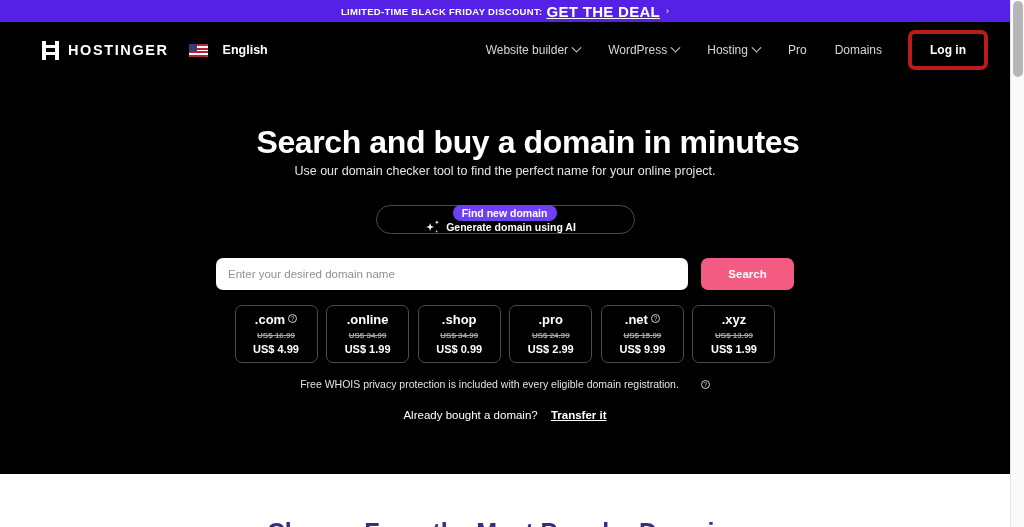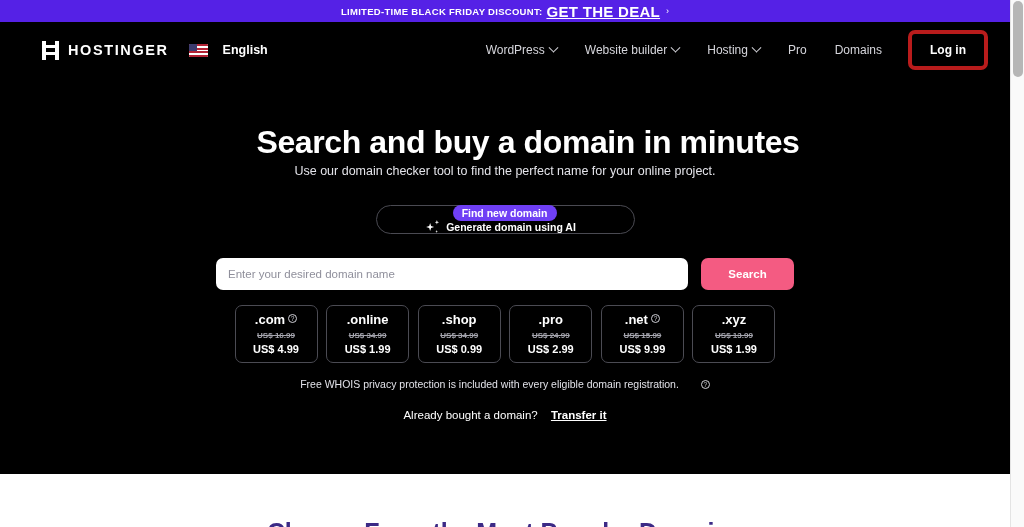--- a/index.html
+++ b/index.html
@@ -433,25 +433,25 @@
         <div class="lang">
           <span class="flag">
             <span class="stripes"></span>
               <span class="canton"></span>
           </span>
           <span class="lang-label">English</span>
         </div>
 
         <div class="nav-right">
           <div class="nav-item">
+            <span>Website builder</span>
+            <span class="chev"></span>
+          </div>
+          <div class="nav-item">
             <span>WordPress</span>
-            <span class="chev"></span>
-          </div>
-          <div class="nav-item">
-            <span>Website builder</span>
             <span class="chev"></span>
           </div>
           <div class="nav-item">
             <span>Hosting</span>
             <span class="chev"></span>
           </div>
           <div class="nav-item">
             <span>Pro</span>
           </div>
           <div class="nav-item">

